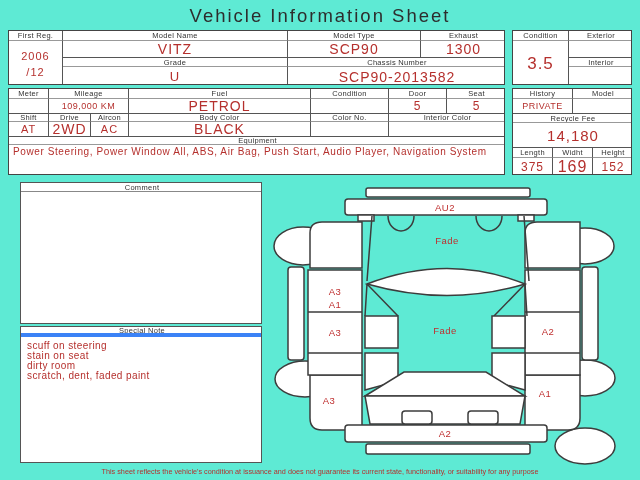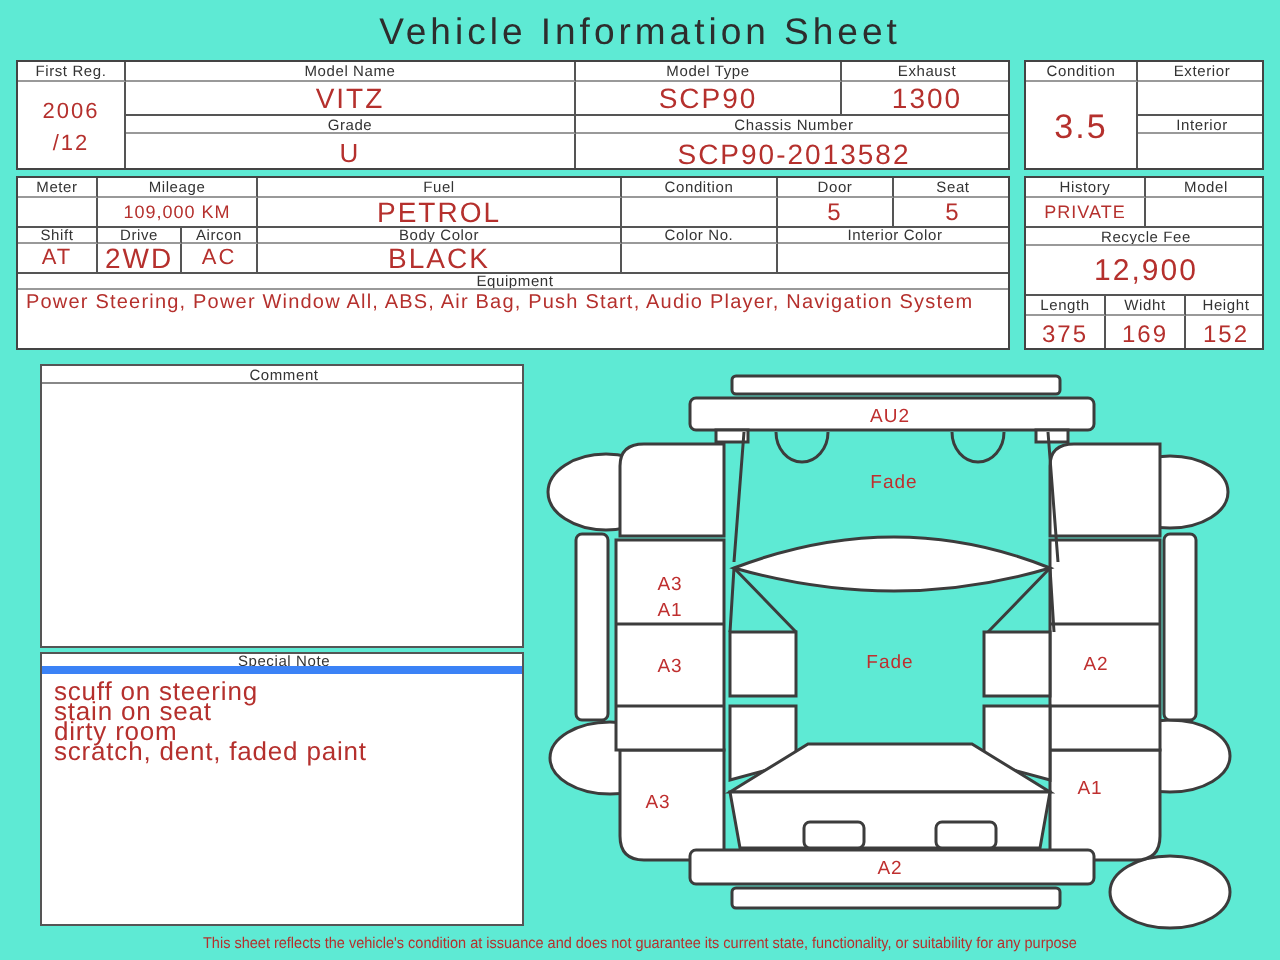--- a/index.html
+++ b/index.html
@@ -10,21 +10,21 @@
   .box{position:absolute;border:1.5px solid #444;box-sizing:border-box;background:#fff;overflow:hidden;}
   .cell{position:absolute;box-sizing:border-box;display:flex;align-items:center;
         justify-content:center;overflow:hidden;white-space:nowrap;}
   .hdr{font-size:7.5px;color:#333;letter-spacing:0.3px;}
   .val{color:#b5302d;letter-spacing:1px;}
   .br{border-right:1px solid #555;}
   .bbl{border-bottom:1px solid #999;}
   .bbd{border-bottom:1px solid #555;}
   .left{justify-content:flex-start;text-align:right;}
   .wrap{white-space:normal;align-items:flex-start;padding:1px 4px;line-height:1.2;}
-  .notes{position:absolute;left:6px;top:14px;right:20px;color:#b5302d;font-size:13px;line-height:10px;letter-spacing:0.4px;}
+  .notes{position:absolute;left:6px;top:14px;right:20px;color:#b5302d;font-size:10px;line-height:10px;letter-spacing:0.4px;}
   .footer{position:absolute;top:467px;left:0;width:640px;text-align:center;color:#b5302d;
           font-size:7.8px;letter-spacing:0;transform:scaleX(0.93);transform-origin:center;white-space:nowrap;}
   svg text{fill:#bf2f2f;font-family:"Liberation Sans","DejaVu Sans",sans-serif;
            font-size:9.5px;text-anchor:middle;letter-spacing:0.5px;}
   svg .shape{fill:#ffffff;stroke:#3c3c3c;stroke-width:1.5;}
   svg .line{fill:none;stroke:#3c3c3c;stroke-width:1.5;}
 </style>
 </head>
 <body>
 
@@ -91,26 +91,26 @@
     <div class="cell hdr bbl" style="left:0;top:48px;width:497px;height:8px">Equipment</div>
     <div class="cell val left wrap" style="left:0;top:56px;width:497px;height:31px;font-size:10px;letter-spacing:0.6px">Power Steering, Power Window All, ABS, Air Bag, Push Start, Audio Player, Navigation System</div>
   </div>
 
   <div class="box" style="left:512px;top:88px;width:120px;height:87px">
     <div class="cell hdr br bbl" style="left:0;top:0;width:60px;height:10px">History</div>
     <div class="cell hdr bbl" style="left:60px;top:0;width:60px;height:10px">Model</div>
     <div class="cell val br bbd" style="left:0;top:10px;width:60px;height:15px;font-size:9px;letter-spacing:0.5px">PRIVATE</div>
     <div class="cell val bbd" style="left:60px;top:10px;width:60px;height:15px;font-size:9px"></div>
     <div class="cell hdr bbl" style="left:0;top:25px;width:120px;height:9px">Recycle Fee</div>
-    <div class="cell val bbd" style="left:0;top:34px;width:120px;height:25px;font-size:15px">12,900</div>
+    <div class="cell val bbd" style="left:0;top:34px;width:120px;height:25px;font-size:15px">14,180</div>
     <div class="cell hdr br bbl" style="left:0;top:59px;width:40px;height:10px">Length</div>
     <div class="cell hdr br bbl" style="left:40px;top:59px;width:40px;height:10px">Widht</div>
     <div class="cell hdr bbl" style="left:80px;top:59px;width:40px;height:10px">Height</div>
     <div class="cell val br" style="left:0;top:69px;width:40px;height:18px;font-size:12px">375</div>
-    <div class="cell val br" style="left:40px;top:69px;width:40px;height:18px;font-size:12px">169</div>
+    <div class="cell val br" style="left:40px;top:69px;width:40px;height:18px;font-size:16px">169</div>
     <div class="cell val" style="left:80px;top:69px;width:40px;height:18px;font-size:12px">152</div>
   </div>
 
   <div class="box" style="left:20px;top:182px;width:242px;height:142px;border-width:1px;border-color:#555">
     <div class="cell hdr" style="left:0;top:0;width:242px;height:9px;border-bottom:1px solid #888">Comment</div>
     <div class="notes"></div>
   </div>
 
   <div class="box" style="left:20px;top:326px;width:242px;height:137px;border-width:1px;border-color:#555">
     <div class="cell hdr" style="left:0;top:0;width:242px;height:10px;border-bottom:4px solid #3b82f6">Special Note</div>

